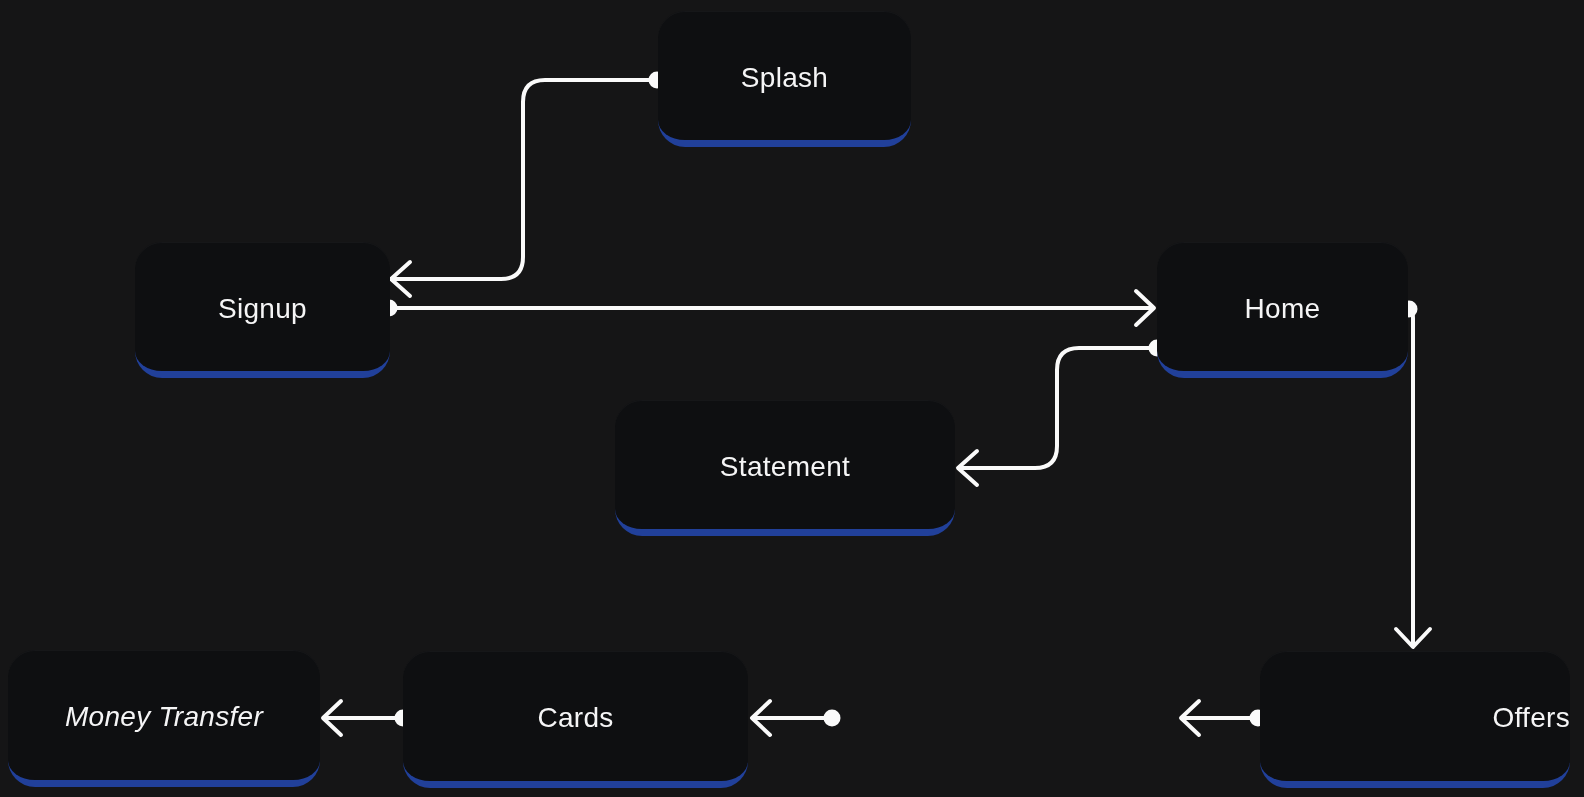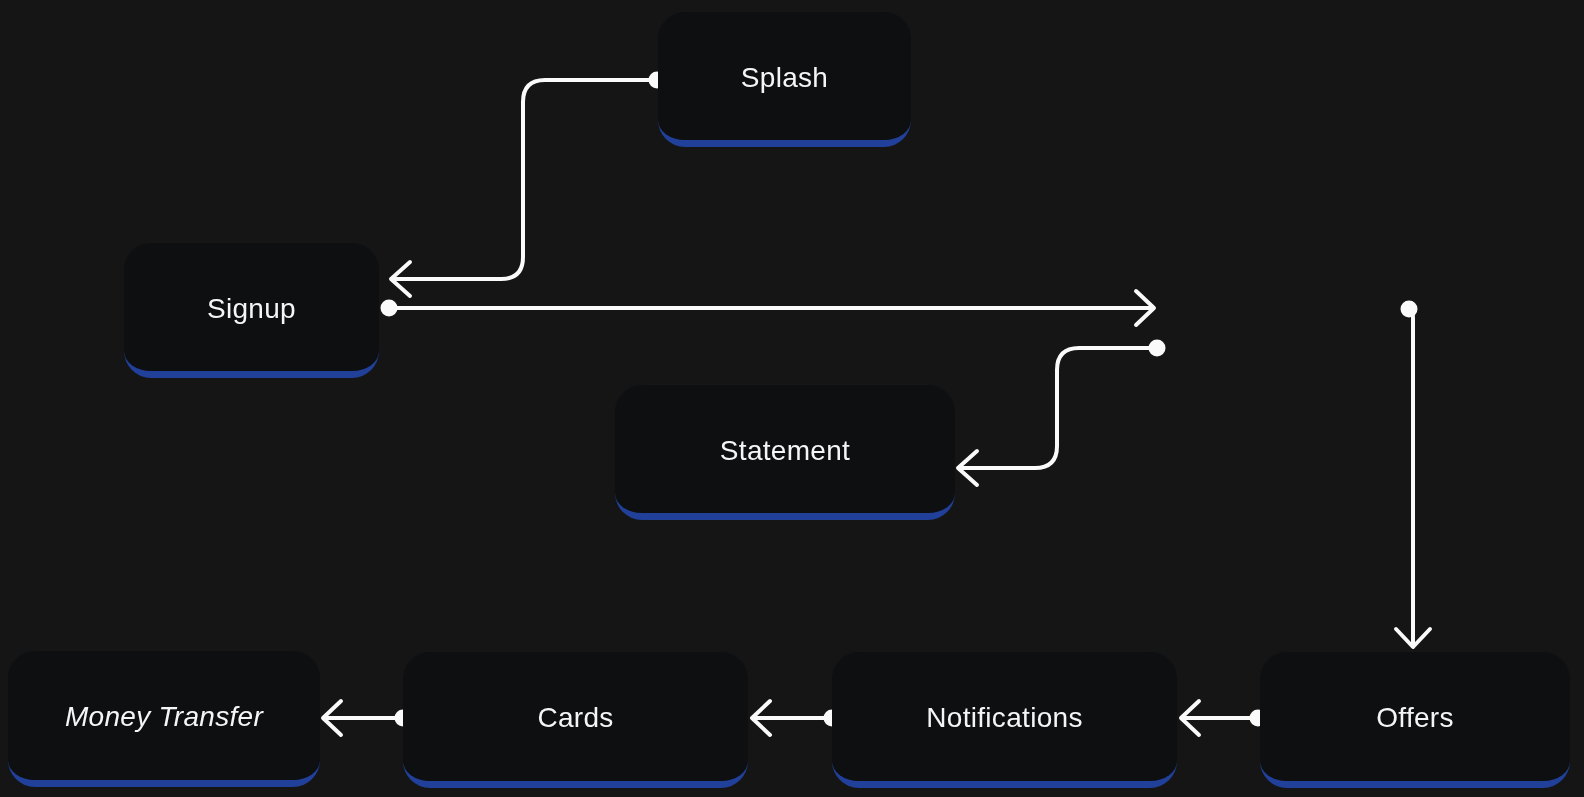--- a/index.html
+++ b/index.html
@@ -49,27 +49,27 @@
   .node-label {
     color: var(--label);
     font-size: 28px;
     font-weight: 400;
     letter-spacing: 0.3px;
     white-space: nowrap;
     
     transform: translateY(2px);
   }
   .node-splash        { left:  658px; top:  11px; width: 253px; height: 136px; }
-  .node-signup        { left:  124px; top: 242px; width: 255px; height: 136px; }
+  .node-signup        { left:  135px; top: 242px; width: 255px; height: 136px; }
   .node-home          { left: 1157px; top: 242px; width: 251px; height: 136px; }
-  .node-statement     { left:  615px; top: 384px; width: 340px; height: 136px; }
+  .node-statement     { left:  615px; top: 400px; width: 340px; height: 136px; }
   .node-money-transfer{ left:    8px; top: 650px; width: 312px; height: 137px; font-style: italic; }
   .node-cards         { left:  403px; top: 651px; width: 345px; height: 137px; text-align: center; }
   .node-notifications { left:  832px; top: 651px; width: 345px; height: 137px; }
-  .node-offers        { left: 1260px; top: 651px; width: 310px; height: 137px; }
+  .node-offers        { left: 1260px; top: 651px; width: 310px; height: 137px; justify-content: flex-end; }
 </style>
 </head>
 <body>
 
 <div class="canvas">
 
   <svg class="connectors" viewBox="0 0 1584 797" xmlns="http://www.w3.org/2000/svg">
 
     <g>
       <path class="edge-line" d="M 657 80 H 545 Q 523 80 523 102 V 257 Q 523 279 501 279 H 393"></path>
@@ -115,34 +115,34 @@
   </svg>
 
   <div class="node node-splash">
     <span class="node-label">Splash</span>
   </div>
 
   <div class="node node-signup">
     <span class="node-label">Signup</span>
   </div>
 
+  <div class="node node-home">
+    <span class="node-label">Home</span>
+  </div>
 
   <div class="node node-statement">
     <span class="node-label">Statement</span>
   </div>
 
   <div class="node node-money-transfer">
     <span class="node-label">Money Transfer</span>
   </div>
 
   <div class="node node-cards">
     <span class="node-label">Cards</span>
   </div>
 
-  <div class="node node-notifications">
-    <span class="node-label">Notifications</span>
-  </div>
 
   <div class="node node-offers">
     <span class="node-label">Offers</span>
   </div>
 
 </div>
 
 </body></html>

